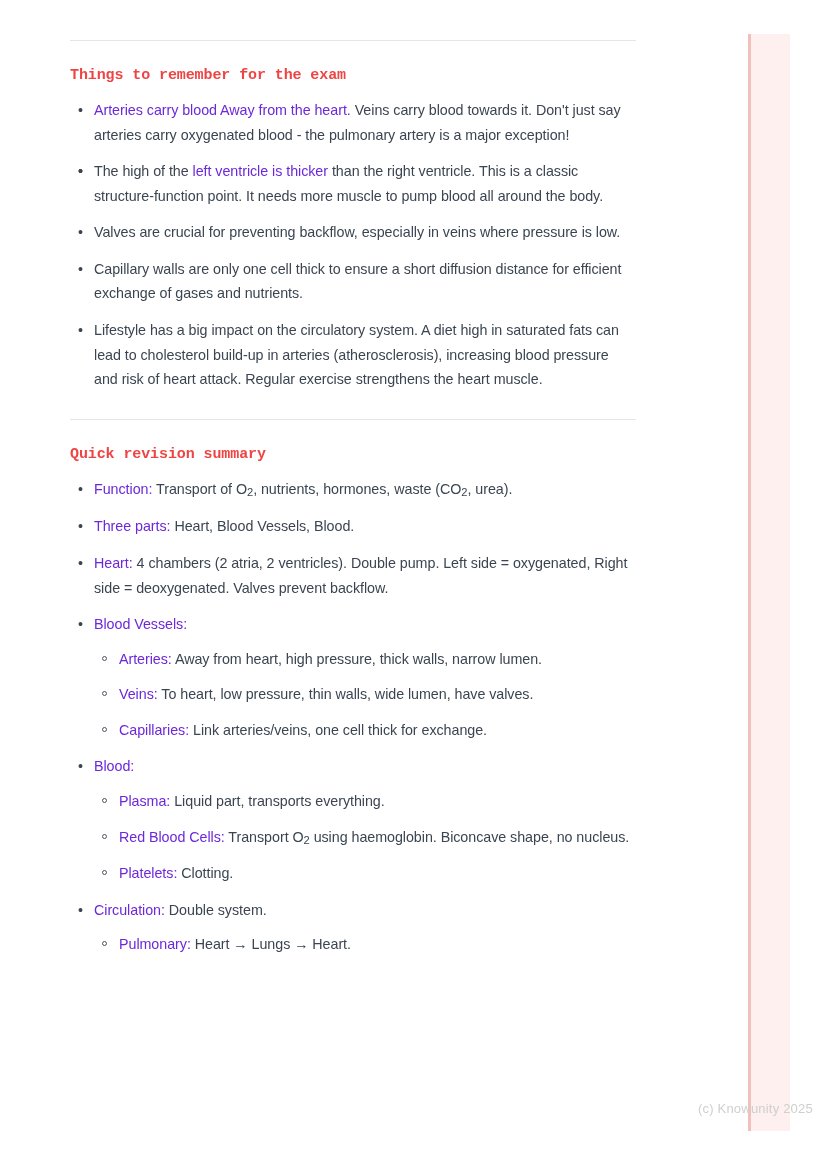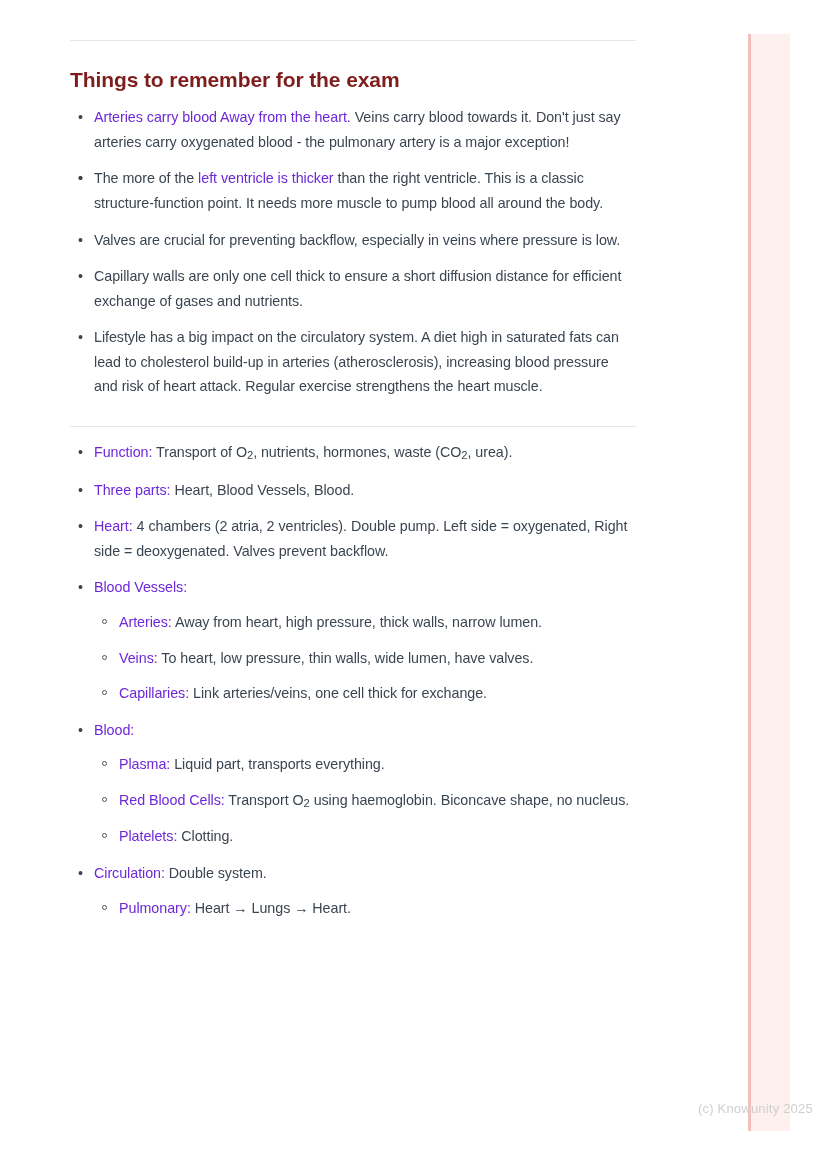--- a/index.html
+++ b/index.html
@@ -47,26 +47,27 @@
   .divider {
     height: 1px;
     background: #e6e6e6;
     border: 0;
     margin: 0;
   }
   .divider-top { margin-top: 40px; }
   .divider-mid { margin-top: 27px; }
 
   h2.section-title {
-    font-size: 21px;
+    font-size: 15px;
     font-weight: bold;
-    color: #7f1d1d;
+    color: #ef4444;
     margin: 26px 0 0 0;
     letter-spacing: -0.1px;
     line-height: 1.2;
+    font-family: Liberation Mono, monospace;
   }
 
   ul.bullets {
     list-style: none;
     margin: 13px 0 0 0;
     padding: 0;
   }
   ul.bullets > li {
     position: relative;
     padding-left: 24px;
@@ -136,21 +137,21 @@
       <b>Arteries carry blood Away from the heart.</b><span> Veins carry blood towards it. Don't just say arteries carry oxygenated blood - the pulmonary artery is a major exception!</span>
     </li>
 
     <li>
       <span class="marker">•</span>
       <span></span>
     </li>
 
     <li>
       <span class="marker">•</span>
-      <span>The more of the </span><b>left ventricle is thicker</b><span> than the right ventricle. This is a classic structure-function point. It needs more muscle to pump blood all around the body.</span>
+      <span>The high of the </span><b>left ventricle is thicker</b><span> than the right ventricle. This is a classic structure-function point. It needs more muscle to pump blood all around the body.</span>
     </li>
 
     <li>
       <span class="marker">•</span>
       <span>Valves are crucial for preventing backflow, especially in veins where pressure is low.</span>
     </li>
 
     <li>
       <span class="marker">•</span>
       <span>Capillary walls are only one cell thick to ensure a short diffusion distance for efficient exchange of gases and nutrients.</span>
@@ -158,20 +159,21 @@
 
     <li>
       <span class="marker">•</span>
       <span>Lifestyle has a big impact on the circulatory system. A diet high in saturated fats can lead to cholesterol build-up in arteries (atherosclerosis), increasing blood pressure and risk of heart attack. Regular exercise strengthens the heart muscle.</span>
     </li>
 
   </ul>
 
   <hr class="divider divider-mid">
 
+  <h2 class="section-title">Quick revision summary</h2>
 
   <ul class="bullets">
 
     <li>
       <span class="marker">•</span>
       <b>Function:</b><span> Transport of O</span><span class="sub">2</span><span>, nutrients, hormones, waste (CO</span><span class="sub">2</span><span>, urea).</span>
     </li>
 
     <li>
       <span class="marker">•</span>

